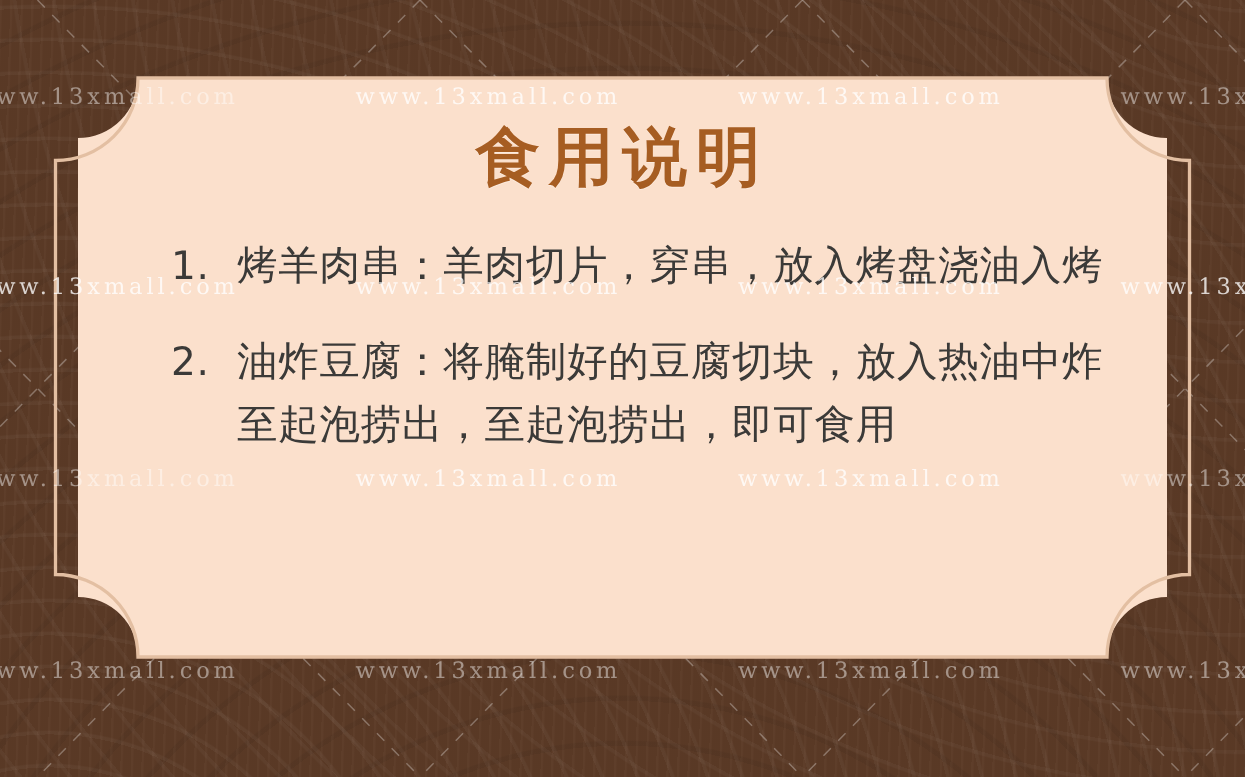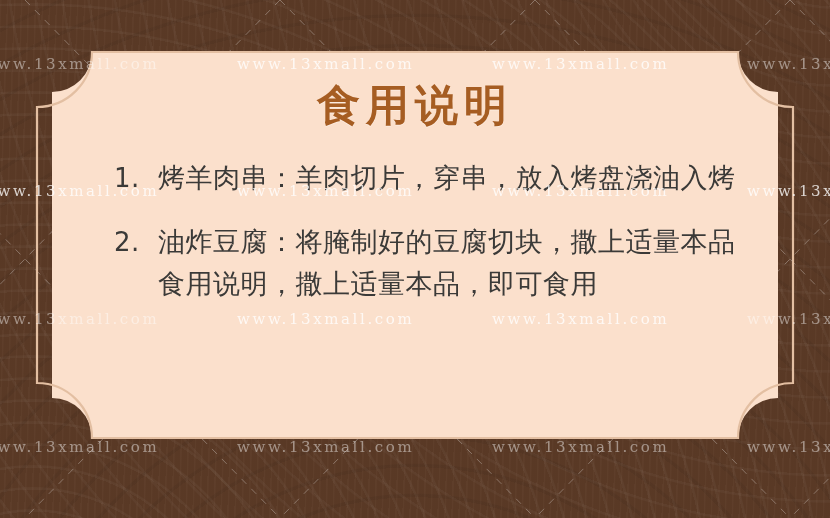--- a/index.html
+++ b/index.html
@@ -203,22 +203,22 @@
       <div class="step">
         <span class="step-marker">1.</span>
         <div class="step-lines">
           <div class="step-line">烤羊肉串：羊肉切片，穿串，放入烤盘浇油入烤</div>
         </div>
       </div>
 
       <div class="step">
         <span class="step-marker">2.</span>
         <div class="step-lines">
-          <div class="step-line">油炸豆腐：将腌制好的豆腐切块，撒上适量本品</div>
-          <div class="step-line">食用说明，撒上适量本品，即可食用</div>
+          <div class="step-line">油炸豆腐：将腌制好的豆腐切块，放入热油中炸</div>
+          <div class="step-line">至起泡捞出，至起泡捞出，即可食用</div>
         </div>
       </div>
 
     </div>
   </div>
 
   <div class="wm-text-layer" id="wm-text-layer">
       <div class="wm-text" style="left: -18px; top: 55px;">www.13xmall.com</div>
       <div class="wm-text on-light" style="left: 237px; top: 55px;">www.13xmall.com</div>
       <div class="wm-text on-light" style="left: 492px; top: 55px;">www.13xmall.com</div>

